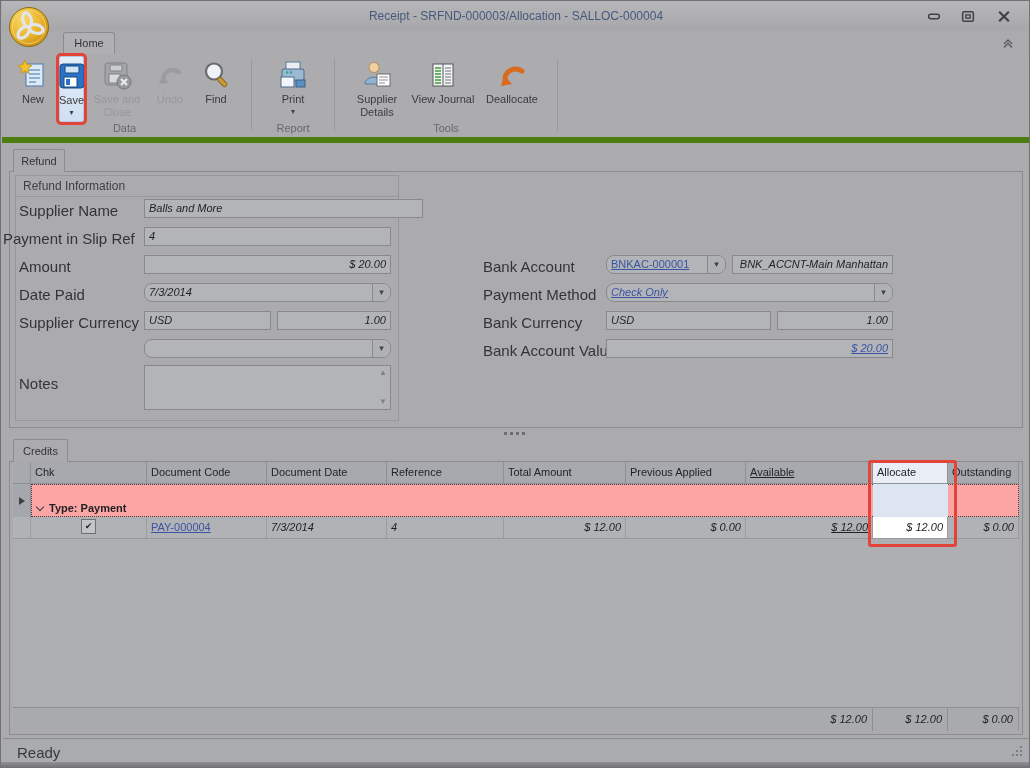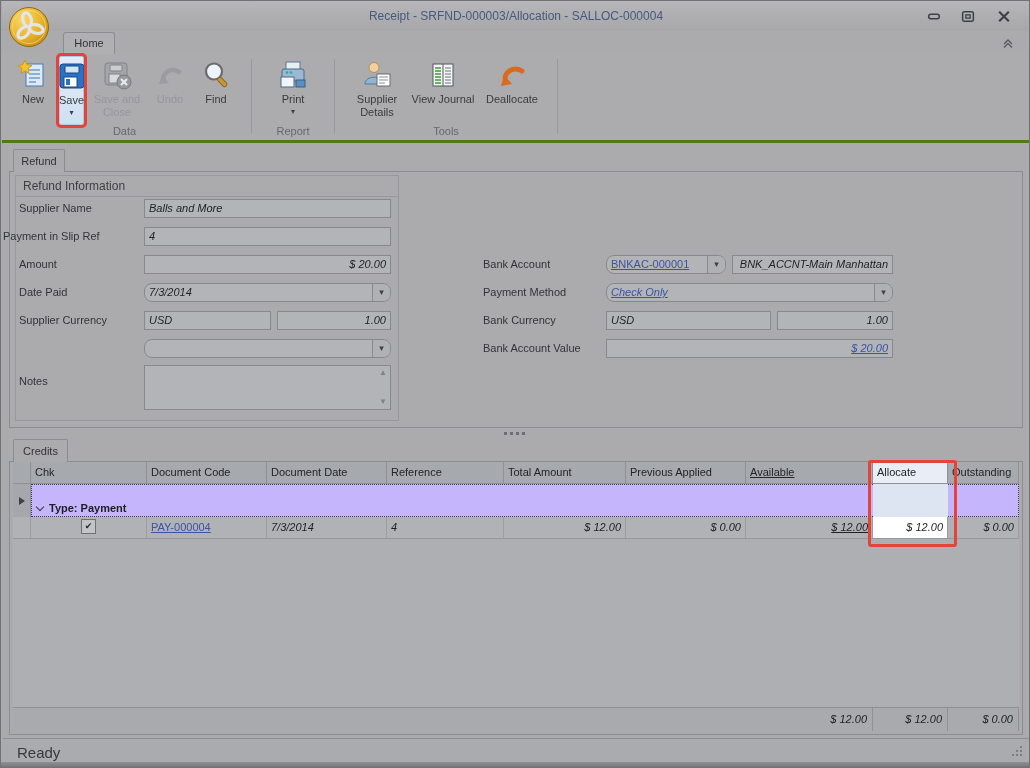--- a/index.html
+++ b/index.html
@@ -7,37 +7,37 @@
   .win{position:relative;width:1030px;height:768px;background:#ababae;border:1px solid #717276;box-sizing:border-box;overflow:hidden;}
   
   .titlebar{position:absolute;left:1px;top:0;width:1028px;height:30px;background:linear-gradient(#b7b7ba,#a7a7aa);}
   .title-text{position:absolute;left:0;top:8px;width:100%;text-align:center;font-size:12px;color:#46597e;}
   .logo{position:absolute;left:7px;top:5px;width:42px;height:42px;z-index:12;}
   .winbtn{position:absolute;top:8px;width:18px;height:15px;cursor:default;}
   .winbtn svg{width:100%;height:100%;}
   .collapse-chevron{position:absolute;top:34px;right:14px;width:14px;height:12px;}
   
   .home-tab{position:absolute;left:62px;top:31px;width:52px;height:22px;background:#b0b0b3;border:1px solid #8b8c90;border-bottom:none;border-radius:3px 3px 0 0;text-align:center;font-size:11px;line-height:21px;color:#323336;z-index:3;box-sizing:border-box;}
-  .ribbon{position:absolute;left:1px;top:52px;width:1028px;height:90px;border-bottom:3px solid #4d7c0f;background:#acacaf;display:flex;align-items:stretch;padding-left:8px;box-sizing:border-box;gap:9px;}
+  .ribbon{position:absolute;left:1px;top:52px;width:1028px;height:90px;border-bottom:6px solid #4d7c0f;background:#acacaf;display:flex;align-items:stretch;padding-left:8px;box-sizing:border-box;gap:9px;}
   .rgroup{display:flex;flex-direction:column;}
   .rbtns{display:flex;flex:1;align-items:stretch;padding-top:3px;}
   .glabel{height:15px;text-align:center;font-size:11px;color:#67686c;line-height:13px;}
   .sep{width:1px;background:#98999d;margin:6px 3px;}
   .rbtn{display:flex;flex-direction:column;align-items:center;padding-top:3px;font-size:11px;color:#3b3b3d;box-sizing:border-box;}
   .rbtn svg{width:32px;height:32px;flex:none;}
   .rlabel{margin-top:2px;line-height:13px;text-align:center;}
   .dd{font-size:8px;line-height:8px;margin-top:2px;color:#3f4043;}
   .rbtn.disabled{color:#96979b;}
   .rbtn.save-hl{background:linear-gradient(#e3edf9,#cfe0f2);border:1px solid #b2c8e2;border-radius:2px;outline:3px solid #e2443a;margin:0 3px;z-index:5;}
   
   .subtab{position:absolute;background:#ababae;border:1px solid #8b8c90;border-bottom:none;border-radius:2px 2px 0 0;text-align:center;font-size:11px;color:#323336;z-index:4;box-sizing:border-box;}
   .panel{position:absolute;border:1px solid #8b8c90;background:#ababae;box-sizing:border-box;}
   .gbox{position:absolute;border:1px solid #97989c;box-sizing:border-box;}
   .gbox-title{height:20px;line-height:20px;border-bottom:1px solid #97989c;padding-left:7px;font-size:12px;color:#3e3f42;}
-  .flabel{position:absolute;font-size:11px;color:#333437;}
+  .flabel{position:absolute;font-size:15px;color:#333437;}
   .field{position:absolute;height:19px;background:#b3b4b7;border:1px solid #88898d;font-size:11px;line-height:17px;padding:0 4px;color:#1f2022;box-sizing:border-box;overflow:hidden;}
   .field.r{text-align:right;}
   .combo{padding:0;display:flex;border-radius:8px;}
   .combo .cval{flex:1;padding:0 4px;overflow:hidden;white-space:nowrap;}
   .ddb{width:17px;border-left:1px solid #88898d;background:#b0b1b4;text-align:center;font-size:9px;line-height:17px;color:#3f4043;flex:none;}
   .val{font-style:italic;}
   .link{color:#3b54a4;text-decoration:underline;}
   .notes{position:absolute;background:#b3b4b7;border:1px solid #88898d;box-sizing:border-box;}
   .nsar{position:absolute;right:3px;font-size:8px;color:#808185;line-height:8px;}
   
@@ -47,21 +47,21 @@
   .grid{position:absolute;left:12px;top:461px;width:1006px;height:269px;z-index:2;font-size:11px;}
   .ghead{display:flex;height:22px;border-bottom:1px solid #8f9094;box-sizing:border-box;}
   .hc{background:#a6a9ad;border-right:1px solid #8f9094;padding:0 4px;line-height:21px;color:#232428;box-sizing:border-box;overflow:hidden;}
   .hc.hl{background:#e9eef6;}
   .c0{width:18px;padding:0;}
   .c1{width:116px;}.c2{width:120px;}.c3{width:120px;}.c4{width:117px;}.c5{width:122px;}
   .c6{width:120px;}.c7{width:127px;text-decoration:underline;}.c8{width:75px;}.c9{width:71px;}
   .grow{display:flex;height:33px;}
   .gc.c0{background:#a4a7ab;border-right:1px solid #8f9094;display:flex;box-sizing:border-box;}
   .tri{width:0;height:0;border-left:6px solid #3f4043;border-top:4px solid transparent;border-bottom:4px solid transparent;margin:auto;}
-  .grest{position:relative;flex:1;background:#c4b5fd;outline:1px dotted #3f4044;outline-offset:-1px;}
+  .grest{position:relative;flex:1;background:#fca5a5;outline:1px dotted #3f4044;outline-offset:-1px;}
   .galloc{position:absolute;left:842px;top:0;width:75px;height:100%;background:#dce5f1;}
   .gtext{position:absolute;left:6px;bottom:3px;display:flex;align-items:center;gap:6px;font-weight:bold;color:#1e1f22;}
   .chev{width:5px;height:5px;border-right:1.5px solid #3a3b3e;border-bottom:1.5px solid #3a3b3e;transform:rotate(45deg);margin-top:-3px;}
   .drow{display:flex;height:22px;background:#b1b2b5;border-bottom:1px solid #97989c;box-sizing:border-box;}
   .dc{border-right:1px solid #9c9da1;line-height:21px;padding:0 4px;color:#1f2022;box-sizing:border-box;overflow:hidden;white-space:nowrap;}
   .dc.r{text-align:right;}
   .dc.wh{background:#ffffff;}
   .dc.center{text-align:center;padding:0;}
   .cbx{display:inline-block;width:13px;height:13px;background:#c3c4c7;border:1px solid #6f7074;line-height:12px;font-size:9px;color:#2a2b2e;vertical-align:middle;margin-top:-3px;box-sizing:content-box;}
   .gempty{height:168px;background:#aeafb2;}
@@ -231,21 +231,21 @@
   </div>
 
   <div class="subtab" style="left:12px;top:148px;width:52px;height:23px;line-height:22px;">Refund</div>
   <div class="panel" style="left:8px;top:170px;width:1014px;height:257px;"></div>
 
   <div class="gbox" style="left:14px;top:174px;width:384px;height:246px;">
     <div class="gbox-title">Refund Information</div>
   </div>
 
   <div class="flabel" style="left:18px;top:201px;">Supplier Name</div>
-  <div class="field val" style="left:143px;top:198px;width:247px;">Balls and More</div>
+  <div class="field val" style="left:143px;top:198px;width:279px;">Balls and More</div>
 
   <div class="flabel" style="left:2px;top:229px;">Payment in Slip Ref</div>
   <div class="field val" style="left:143px;top:226px;width:247px;">4</div>
 
   <div class="flabel" style="left:18px;top:257px;">Amount</div>
   <div class="field val r" style="left:143px;top:254px;width:247px;">$ 20.00</div>
 
   <div class="flabel" style="left:18px;top:285px;">Date Paid</div>
   <div class="field combo" style="left:143px;top:282px;width:247px;">
     <span class="cval val">7/3/2014</span>

